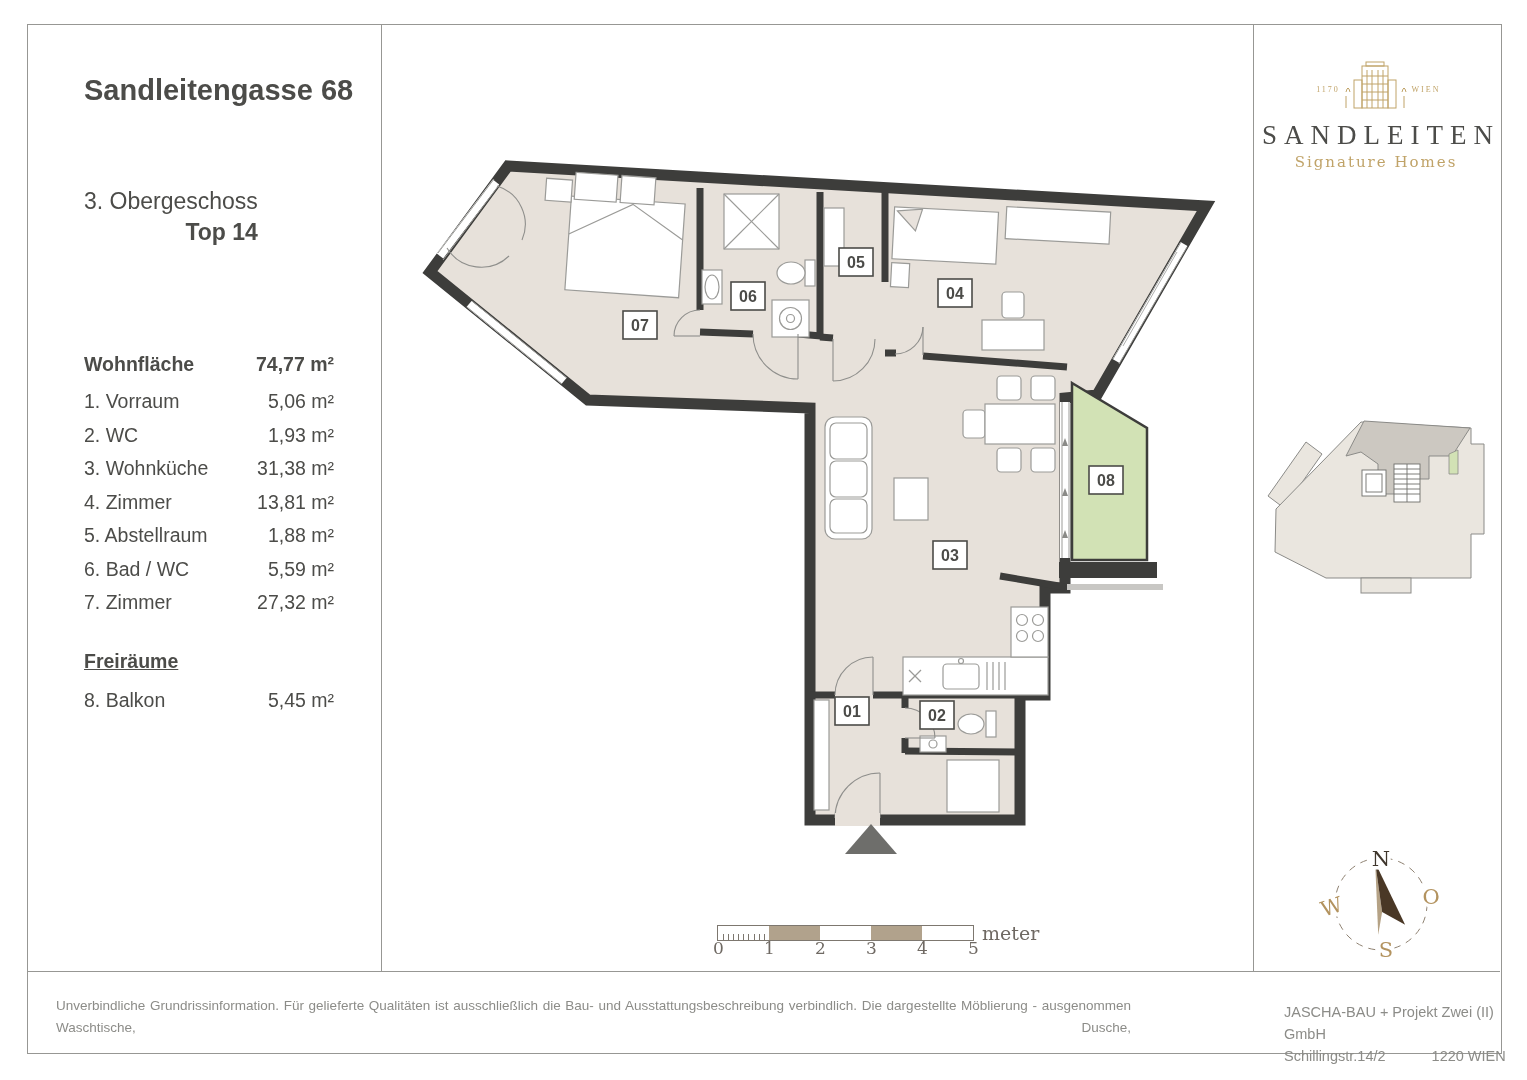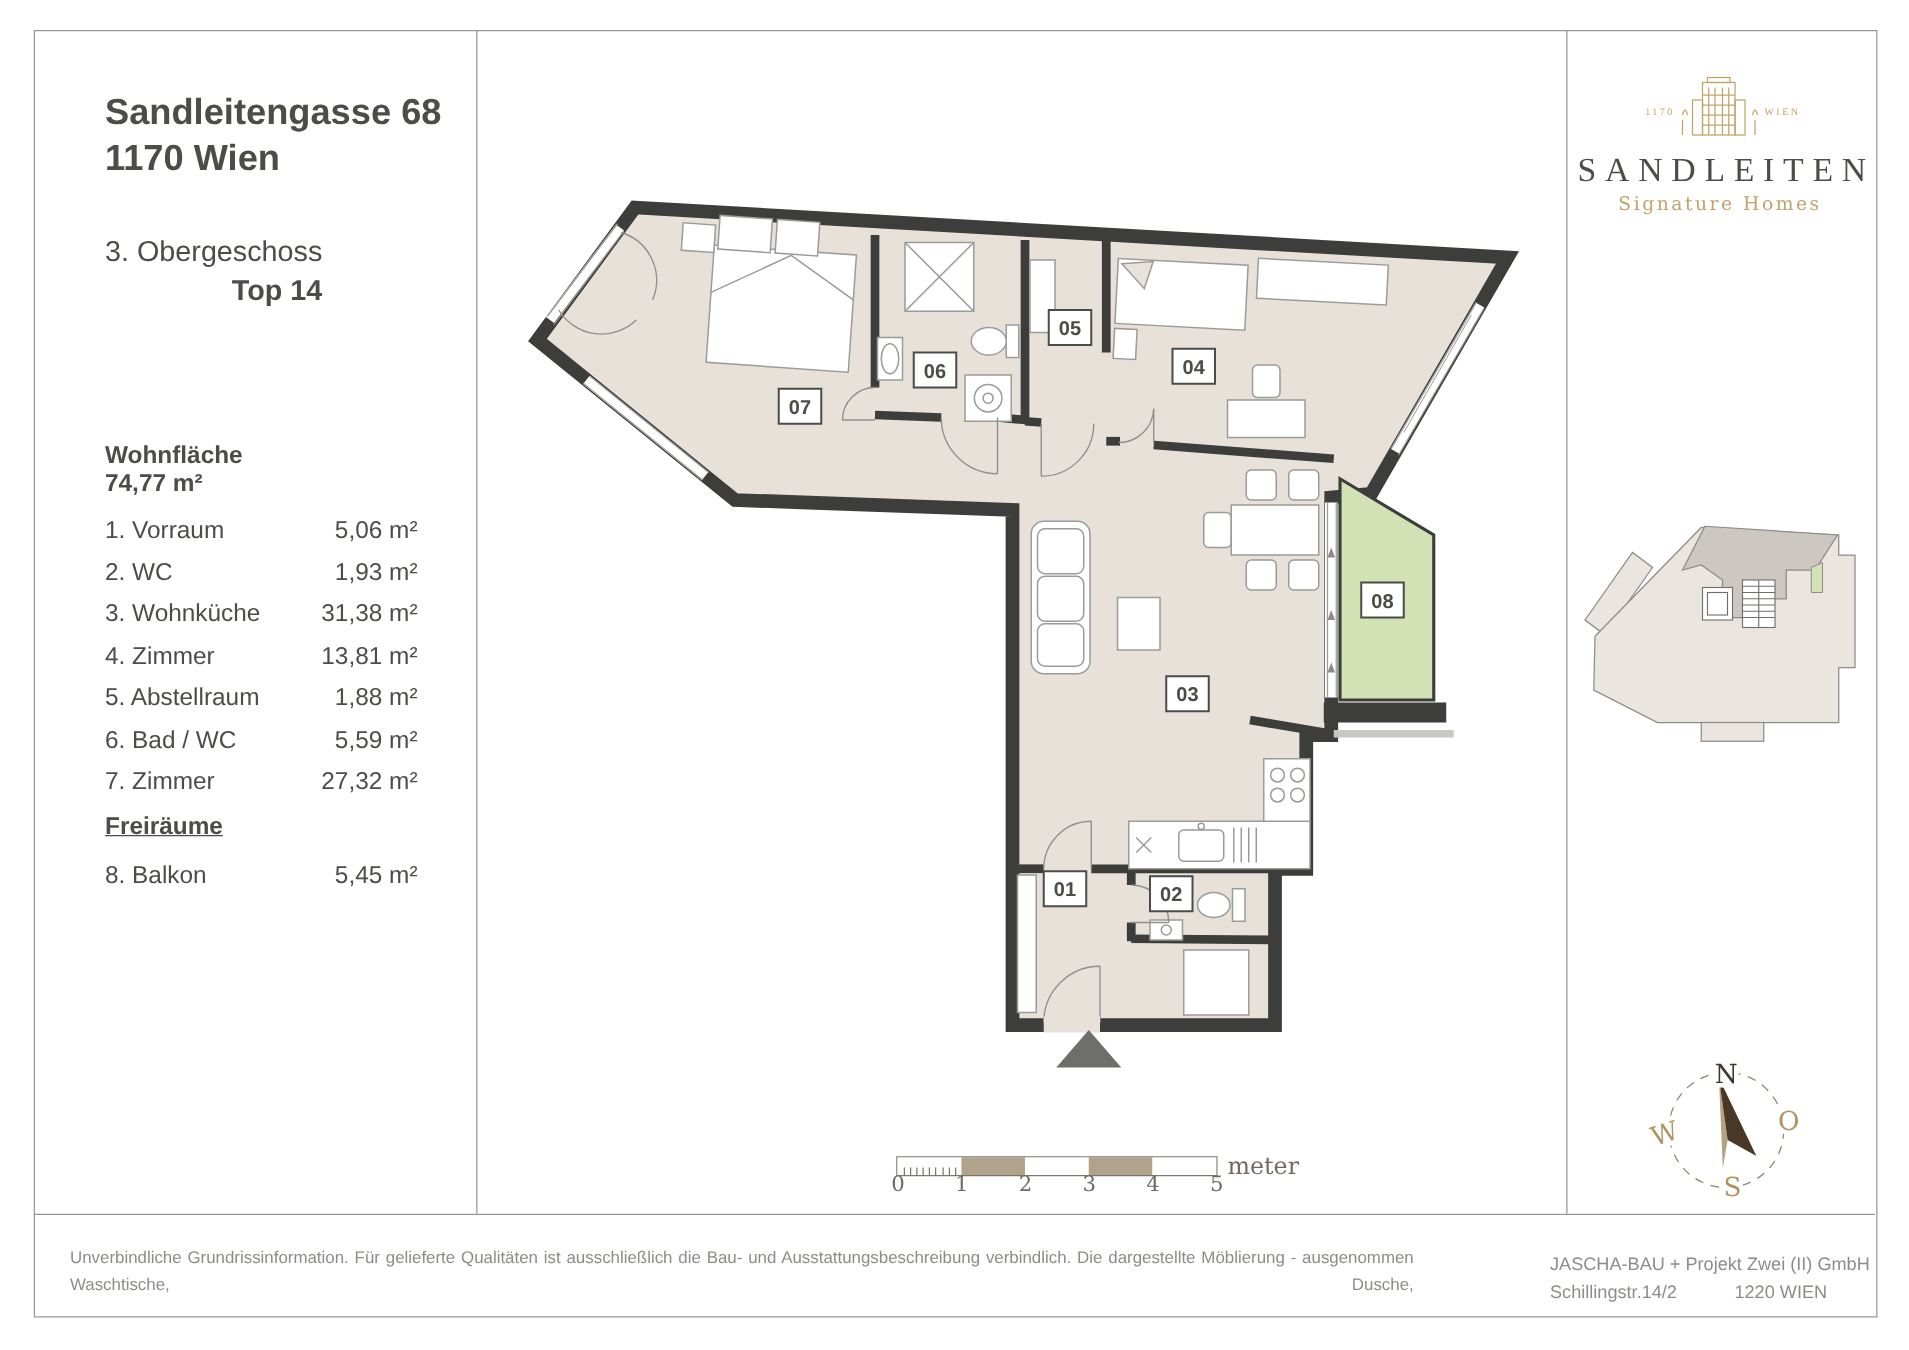--- a/index.html
+++ b/index.html
@@ -7,21 +7,21 @@
   .border-frame{position:absolute;left:27px;top:24px;width:1473px;height:1028px;border:1px solid #979794;}
   .vdiv{position:absolute;top:24px;width:1px;height:947px;background:#979794;}
   .hdiv{position:absolute;left:27px;top:971px;width:1473px;height:1px;background:#979794;}
 
   
   .title-block{position:absolute;left:84px;top:72px;}
   .title-line{font-size:29px;font-weight:bold;line-height:1.28;color:#4c4c49;}
   .sub-block{position:absolute;left:84px;top:186px;font-size:23px;line-height:1.35;}
   .sub-bold{font-weight:bold;text-align:right;}
   .area-table{position:absolute;left:84px;top:353px;width:250px;font-size:19.5px;}
-  .area-head{display:flex;justify-content:space-between;font-weight:bold;margin-bottom:14px;flex-direction:column;}
+  .area-head{display:flex;justify-content:space-between;font-weight:bold;margin-bottom:14px;}
   .area-row{display:flex;justify-content:space-between;margin-bottom:10.5px;}
   .free-table{position:absolute;left:84px;top:650px;width:250px;font-size:19.5px;}
   .free-head{font-weight:bold;margin-bottom:16px;text-decoration:underline;}
 
   
   .plan-svg{position:absolute;left:415px;top:140px;}
 
   
   .scalebar{position:absolute;left:717px;top:921px;width:330px;height:46px;font-family:"DejaVu Serif",serif;color:#6f6963;}
   .sb-bar{position:absolute;left:0;top:4px;width:255px;height:14px;border:1px solid #7d776f;display:flex;}
@@ -34,34 +34,33 @@
   
   .logo-block{position:absolute;left:1262px;top:58px;width:228px;text-align:center;}
   .logo-word{font-family:"Liberation Serif",serif;font-size:27px;letter-spacing:7px;color:#4c4c49;margin-top:4px;white-space:nowrap;}
   .logo-tagline{font-family:"DejaVu Serif",serif;font-size:15px;letter-spacing:2px;color:#c0a368;margin-top:2px;}
   .siteplan-svg{position:absolute;left:1266px;top:404px;}
   .compass-svg{position:absolute;left:1318px;top:838px;}
 
   
   .footer-text{position:absolute;left:56px;top:995px;width:1075px;font-size:13.5px;line-height:1.6;color:#8c8c88;}
   .footer-text .just{text-align:justify;text-align-last:justify;}
-  .company-block{position:absolute;left:1240px;top:1002px;font-size:14.5px;line-height:1.5;color:#8c8c88;}
+  .company-block{position:absolute;left:1284px;top:1002px;font-size:14.5px;line-height:1.5;color:#8c8c88;}
   .company-line2{display:flex;gap:46px;}
 </style>
 </head>
 <body>
 
 <div class="border-frame"></div>
 <div class="vdiv" style="left:381px;"></div>
 <div class="vdiv" style="left:1253px;"></div>
 <div class="hdiv"></div>
 
 <div class="title-block">
   <div class="title-line">Sandleitengasse 68</div>
-  <div class="title-line">1170 Wien</div>
 </div>
 <div class="sub-block">
   <div>3. Obergeschoss</div>
   <div class="sub-bold">Top 14</div>
 </div>
 
 <div class="area-table">
   <div class="area-head">
     <span>Wohnfläche</span>
     <span>74,77 m²</span>

